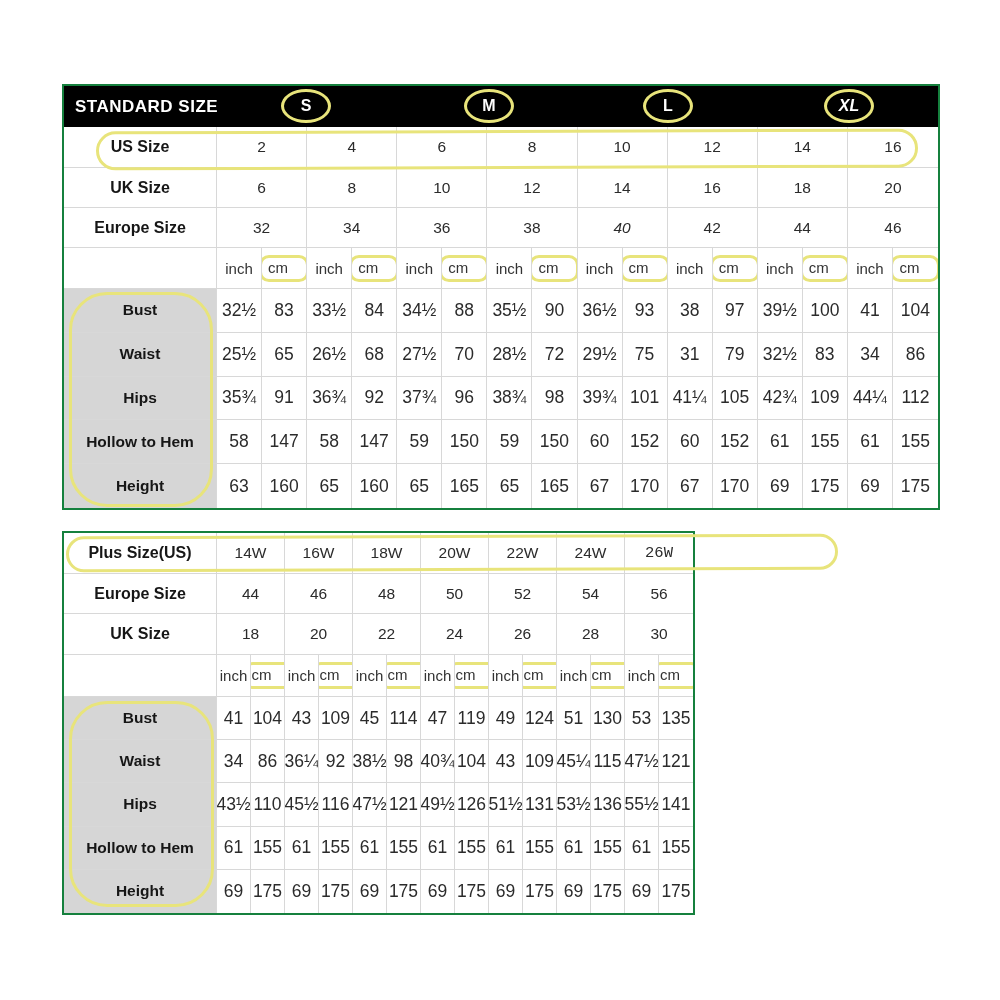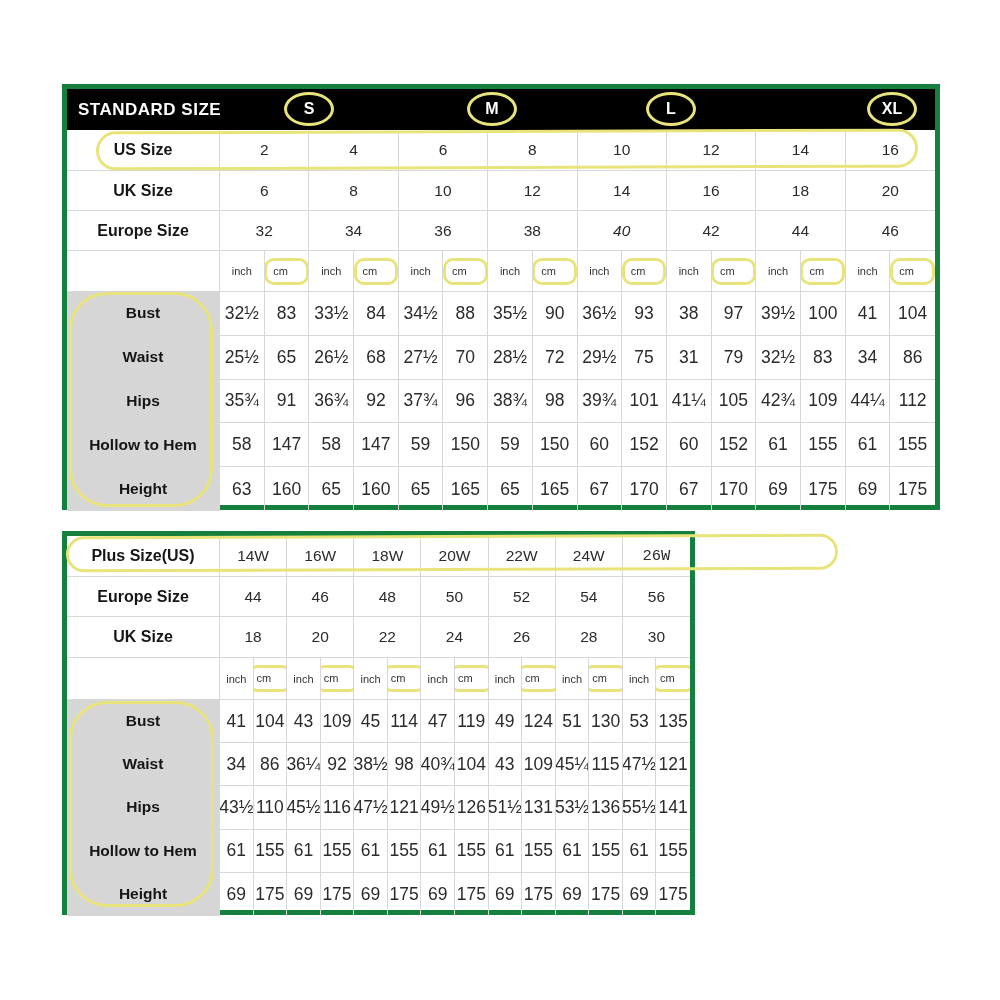--- a/index.html
+++ b/index.html
@@ -2,44 +2,44 @@
 <html><head>
 <meta charset="utf-8">
 <style>
   * { margin:0; padding:0; box-sizing:border-box; }
   html,body { width:1000px; height:1000px; background:#ffffff; }
   body { font-family:"Liberation Sans","DejaVu Sans",sans-serif; color:#1a1a1a; }
   :root { --yl:#e8e47b; --grid:#d8d8d8; --labelbg:#d6d6d6; --tips:#e25663; }
 
   .page { position:relative; width:1000px; height:1000px; overflow:hidden; }
 
-  .size-table { position:absolute; border:5px solid #15803d; background:#fff; }
+  .size-table { position:absolute; border:2px solid #15803d; background:#fff; }
   #standard-table { left:62px; top:84px; width:878px; height:426px; }
   #plus-table { left:62px; top:531px; width:633px; height:384px; }
 
   .header-bar { position:relative; height:41px; background:#000; color:#fff; display:flex; align-items:center; }
   .header-title { font-weight:bold; font-size:17px; letter-spacing:0.5px; padding-left:11px; }
   .size-oval { position:absolute; top:3px; width:50px; height:34px; border:3px solid var(--yl);
                border-radius:50%; display:flex; align-items:center; justify-content:center;
                font-weight:bold; font-size:16px; color:#fff; }
-  .oval-0 { left:217px; } .oval-1 { left:400px; } .oval-2 { left:579px; } .oval-3 { left:800px; }
+  .oval-0 { left:217px; } .oval-1 { left:400px; } .oval-2 { left:579px; } .oval-3 { left:760px;font-style:italic; }
 
   .grid { display:grid; width:100%; }
   #standard-grid { height:381px; grid-template-columns:153px repeat(16,1fr); grid-template-rows:41px 40px 40px 41px repeat(5,1fr); }
   #plus-grid     { height:380px; grid-template-columns:153px repeat(14,1fr); grid-template-rows:41px 40px 41px 42px repeat(5,1fr); }
 
   .cell { border-right:1px solid var(--grid); border-bottom:1px solid var(--grid);
           display:flex; align-items:center; justify-content:center; text-align:center; overflow:hidden; }
   .cell.col-last { border-right:none; }
   .cell.row-last { border-bottom:none; }
   .label-cell { font-weight:bold; font-size:16px; color:#161616; }
   .measure-label { background:var(--labelbg); font-size:15.5px; }
   .num-cell { font-size:17.5px; color:#2b2b2b; }
   .size-num { font-size:15.5px; }
-  .unit-cell { font-size:11px; color:#333; }
+  .unit-cell { font-size:15px; color:#333; }
   .cm-box { border:3px solid var(--yl); border-radius:10px; padding:1px 18px 2px 6px; line-height:18px; }
 
   .hl { position:absolute; border:3px solid var(--yl); pointer-events:none; background:transparent; }
   #hl-us-row        { left:96px;  top:130px; width:822px; height:39px;  border-radius:20px; transform:rotate(-0.2deg); }
   #hl-standard-labels{ left:69px; top:292px; width:144px; height:215px; border-radius:38px; }
   #hl-plus-row      { left:66px;  top:535px; width:772px; height:36px;  border-radius:18px; transform:rotate(-0.2deg); }
   #hl-plus-labels   { left:69px;  top:701px; width:145px; height:206px; border-radius:38px; }
 
   .tips { position:absolute; left:855px; top:800px; width:145px; color:var(--tips); font-size:15px; line-height:21px; }
 </style>

